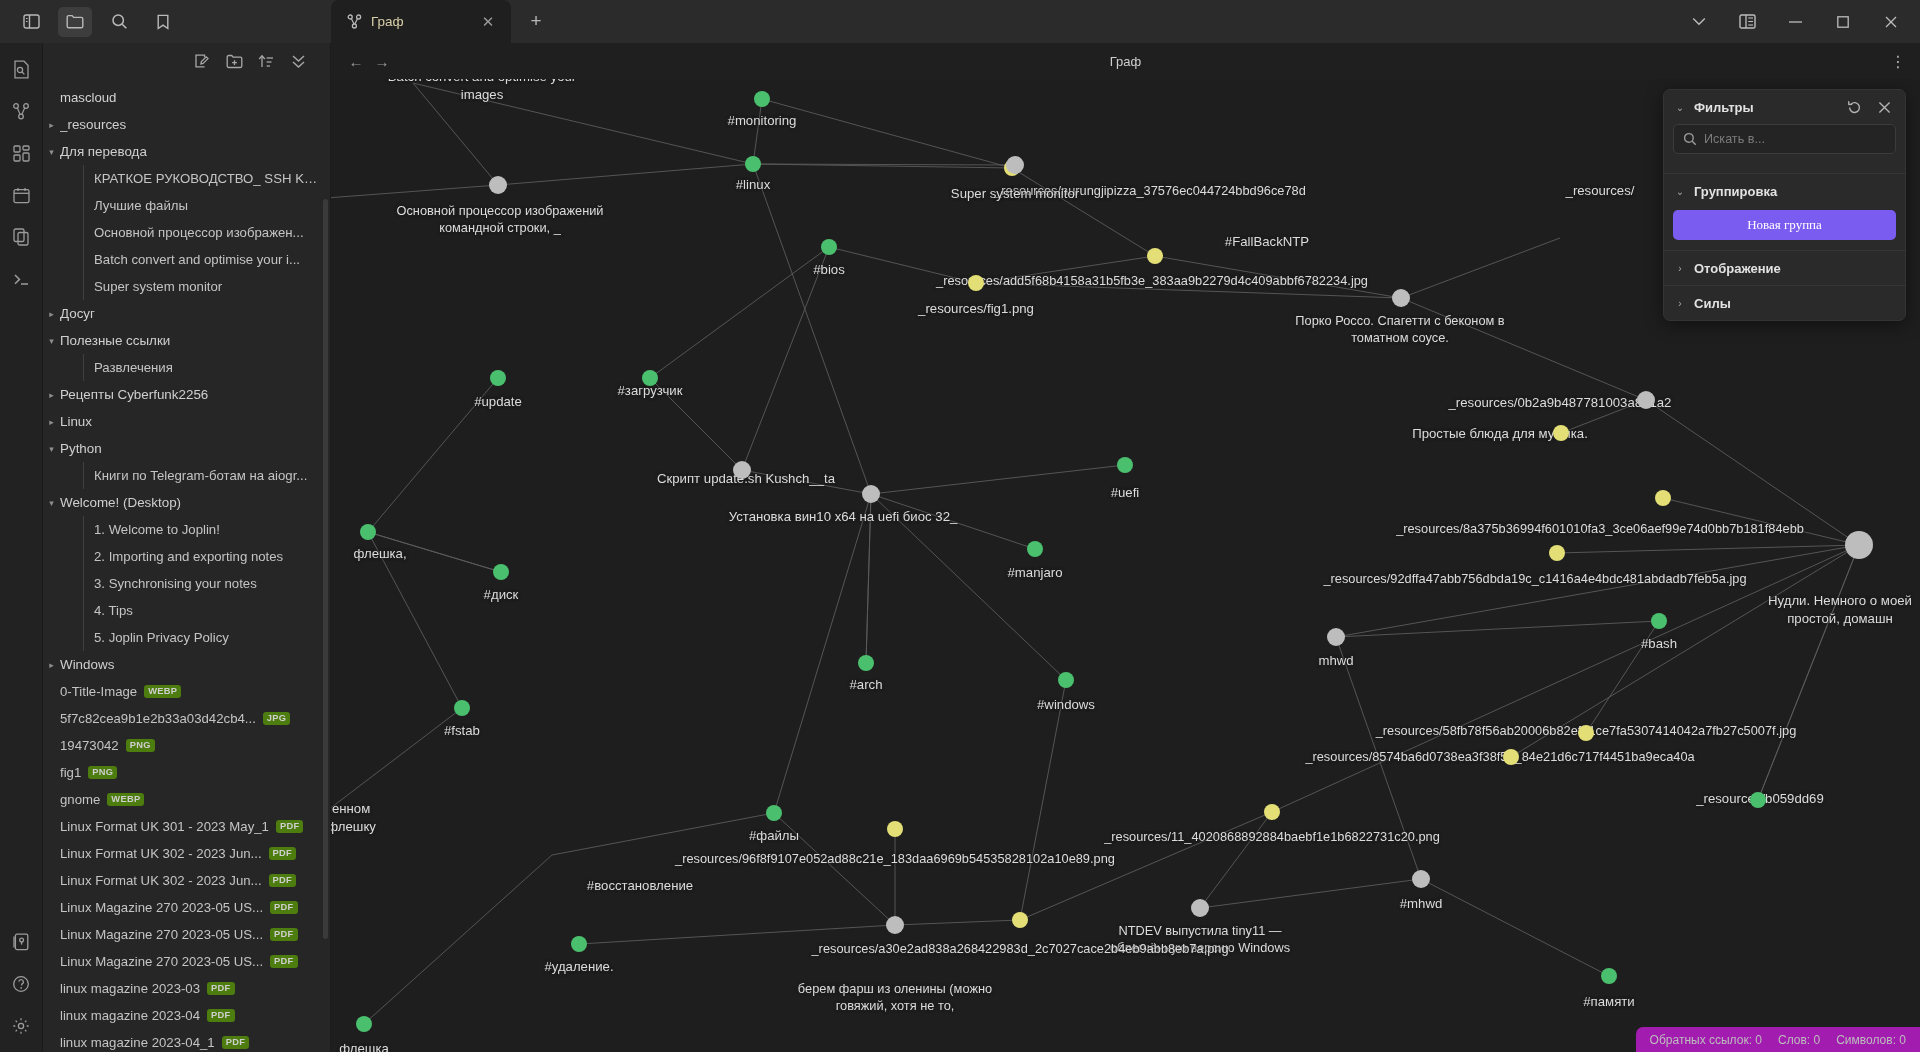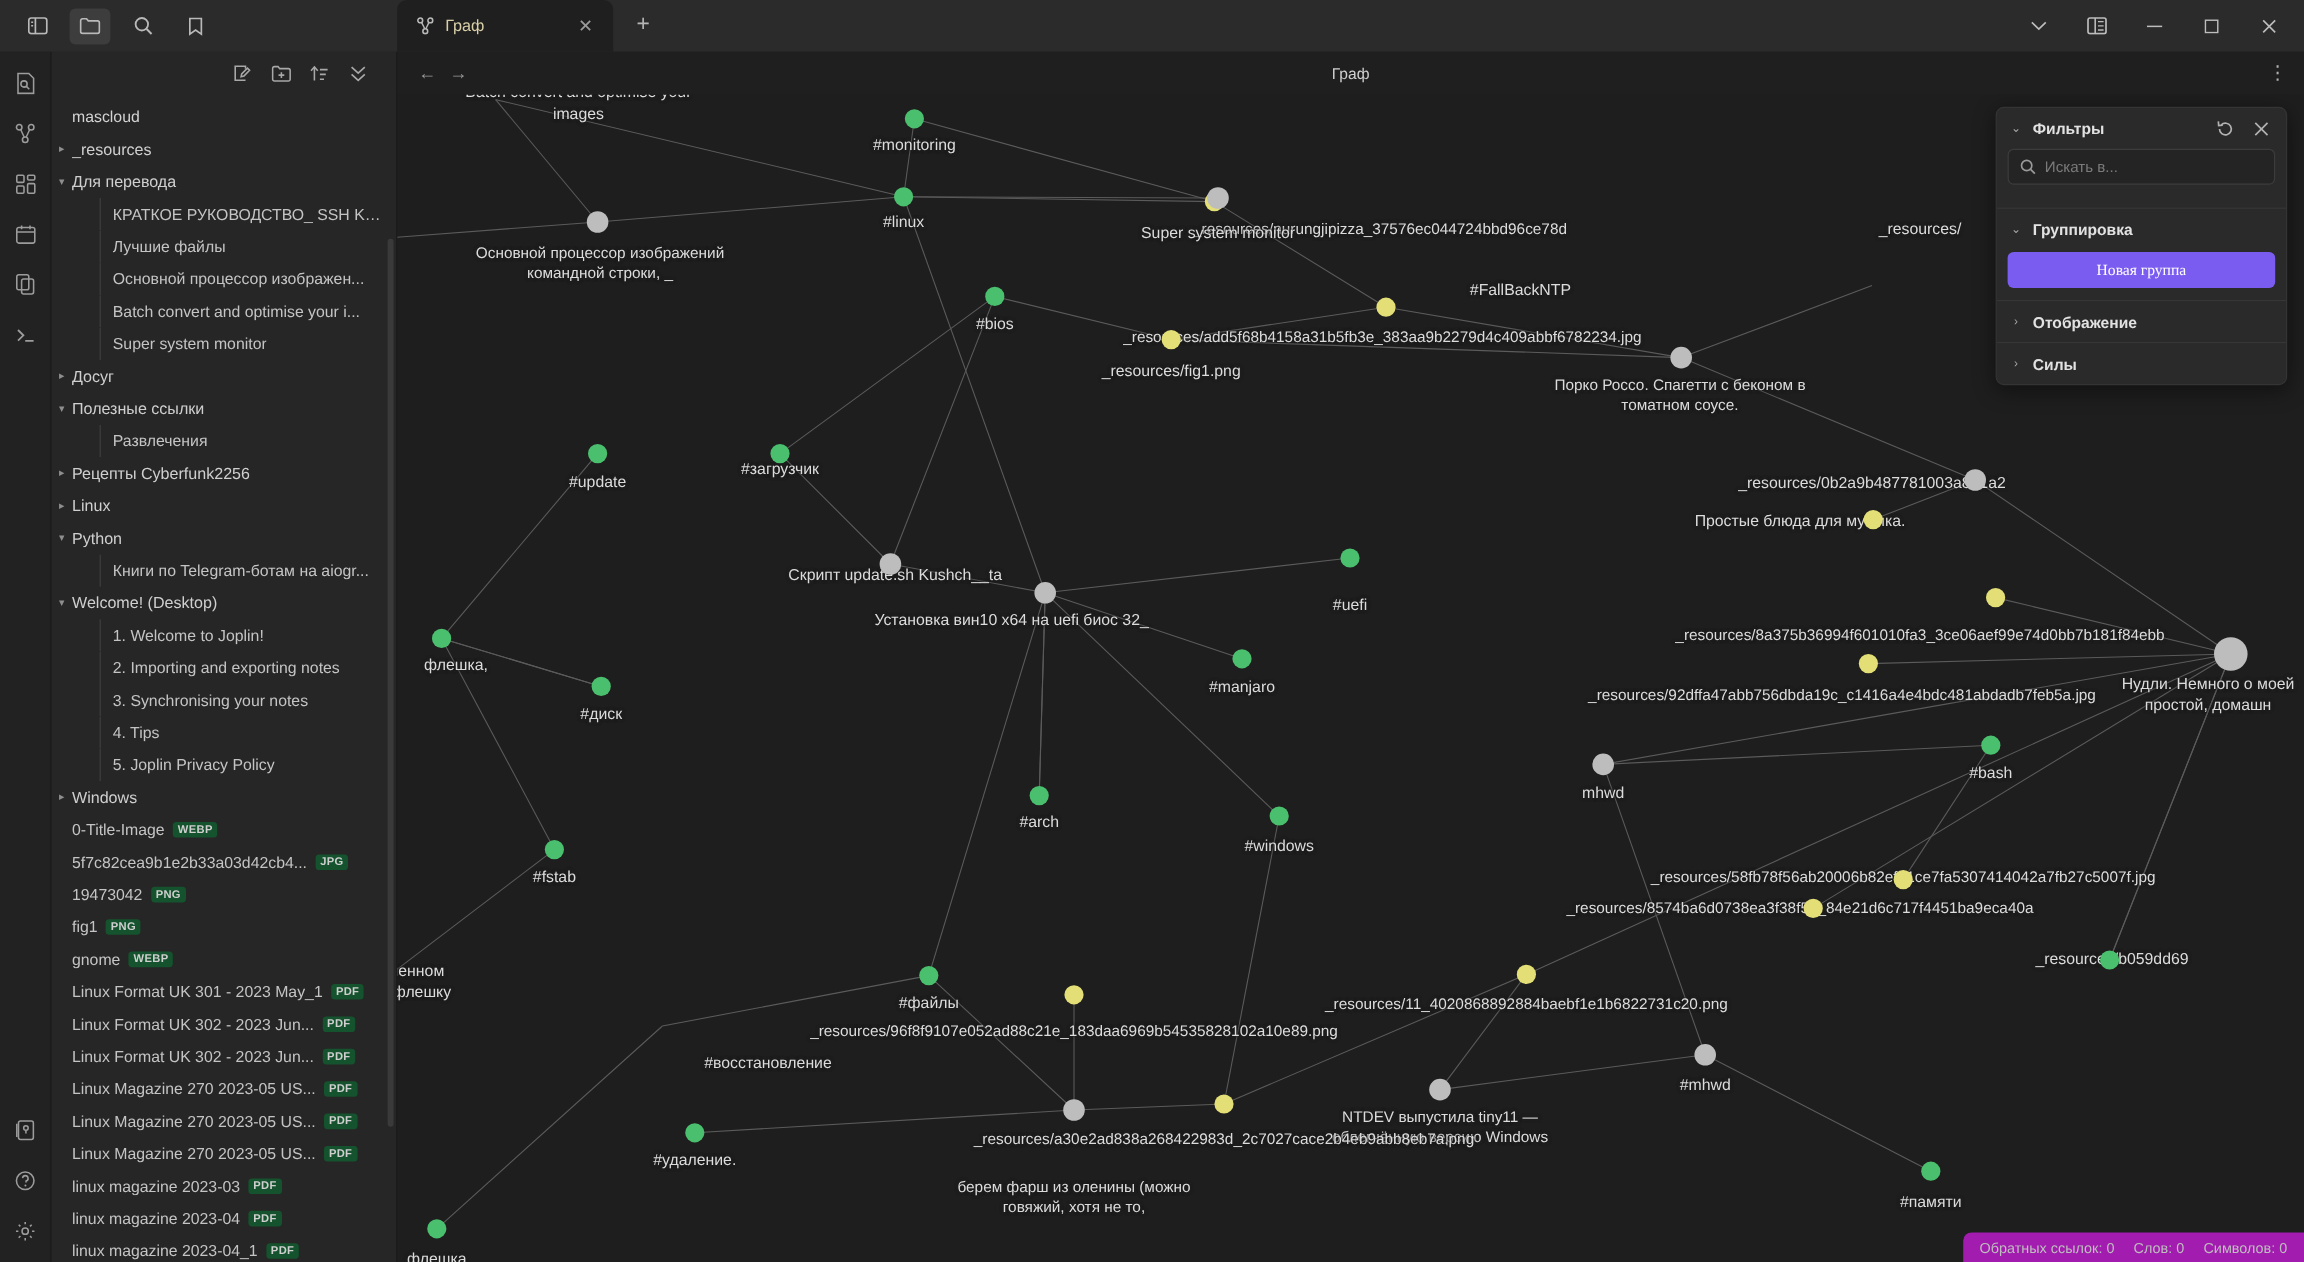--- a/index.html
+++ b/index.html
@@ -45,21 +45,21 @@
   .side-root{padding:4px 0 0 0}
   .srow{display:flex;align-items:center;height:27px;padding-right:8px;white-space:nowrap;overflow:hidden;font-size:13.2px;color:#c4c4c4;position:relative}
   .srow .chev{width:17px;flex:0 0 17px;display:flex;align-items:center;justify-content:center;color:#8e8e8e;font-size:9px}
   .srow .lbl{overflow:hidden;text-overflow:ellipsis;white-space:nowrap}
   .srow.lvl0{padding-left:17px;font-size:13.4px;color:#cfcfcf}
   .srow.lvl0 .chev{margin-left:-17px}
   .srow.lvl1{padding-left:51px}
   .srow.lvl1::before{content:"";position:absolute;left:40px;top:0;bottom:0;width:1px;background:#3f3f3f}
   .srow.root{padding-left:17px;color:#d3d3d3;height:28px}
   .srow.file{padding-left:17px}
-  .badge{display:inline-block;margin-left:7px;background:#14532d;color:#cfcfcf;font-size:9.3px;font-weight:bold;
+  .badge{display:inline-block;margin-left:7px;background:#4d7c0f;color:#cfcfcf;font-size:9.3px;font-weight:bold;
          letter-spacing:.3px;padding:1.5px 4px;border-radius:3px;vertical-align:middle;line-height:1.15}
   .sb-track{position:absolute;right:2px;top:120px;width:5px;height:740px;background:#3a3a3a;border-radius:3px}
 
   
   .main{flex:1;min-width:0;background:#1f1f1f;display:flex;flex-direction:column;position:relative}
   .main-top{height:36px;display:flex;align-items:center;padding:0 12px;position:relative;flex:0 0 36px}
   .navbtn{width:26px;height:24px;display:flex;align-items:center;justify-content:center;color:#9a9a9a;border-radius:4px;font-size:15px}
   .main-title{position:absolute;left:0;right:0;text-align:center;font-size:13px;color:#cfcfcf;pointer-events:none}
   .kebab{position:absolute;right:10px;top:6px;width:24px;height:24px;display:flex;align-items:center;justify-content:center;
          color:#b0b0b0;border-radius:4px;font-size:16px;letter-spacing:0}
@@ -527,25 +527,25 @@
             <div class="nlabel" style="left: 167px; top: 314px;">#update</div>
             <div class="node" style="left: 1315px; top: 321px; width: 18px; height: 18px; background: rgb(189, 189, 189);"></div>
             <div class="nlabel" style="left: 1229px; top: 315px;">_resources/0b2a9b487781003a861a2</div>
             <div class="node" style="left: 1230px; top: 354px; width: 16px; height: 16px; background: rgb(227, 223, 118);"></div>
             <div class="nlabel" style="left: 1169px; top: 346px;">Простые блюда для мужика.</div>
             <div class="node" style="left: 411px; top: 391px; width: 18px; height: 18px; background: rgb(189, 189, 189);"></div>
             <div class="nlabel" style="left: 415px; top: 391px;">Скрипт update.sh Kushch__ta</div>
             <div class="node" style="left: 540px; top: 415px; width: 18px; height: 18px; background: rgb(189, 189, 189);"></div>
             <div class="nlabel" style="left: 512px; top: 429px; text-align: center;">Установка вин10 x64 на uefi биос 32_</div>
             <div class="node" style="left: 794px; top: 386px; width: 16px; height: 16px; background: rgb(74, 192, 110);"></div>
-            <div class="nlabel" style="left: 794px; top: 416px; text-align: center;">#uefi</div>
+            <div class="nlabel" style="left: 794px; top: 405px; text-align: center;">#uefi</div>
             <div class="node" style="left: 1332px; top: 419px; width: 16px; height: 16px; background: rgb(227, 223, 118);"></div>
             <div class="nlabel sm" style="left: 1269px; top: 441px;">_resources/8a375b36994f601010fa3_3ce06aef99e74d0bb7b181f84ebb</div>
             <div class="node" style="left: 1528px; top: 466px; width: 28px; height: 28px; background: rgb(189, 189, 189);"></div>
-            <div class="nlabel" style="left: 1509px; top: 482px;">Нудли. Немного о моей
+            <div class="nlabel" style="left: 1509px; top: 513px;">Нудли. Немного о моей
 простой, домашн</div>
             <div class="node" style="left: 704px; top: 470px; width: 16px; height: 16px; background: rgb(74, 192, 110);"></div>
             <div class="nlabel" style="left: 704px; top: 485px;">#manjaro</div>
             <div class="node" style="left: 37px; top: 453px; width: 16px; height: 16px; background: rgb(74, 192, 110);"></div>
             <div class="nlabel" style="left: 49px; top: 466px;">флешка,</div>
             <div class="node" style="left: 170px; top: 493px; width: 16px; height: 16px; background: rgb(74, 192, 110);"></div>
             <div class="nlabel" style="left: 170px; top: 507px;">#диск</div>
             <div class="node" style="left: 1226px; top: 474px; width: 16px; height: 16px; background: rgb(227, 223, 118);"></div>
             <div class="nlabel sm" style="left: 1204px; top: 491px;">_resources/92dffa47abb756dbda19c_c1416a4e4bdc481abdadb7feb5a.jpg</div>
             <div class="node" style="left: 1328px; top: 542px; width: 16px; height: 16px; background: rgb(74, 192, 110);"></div>

